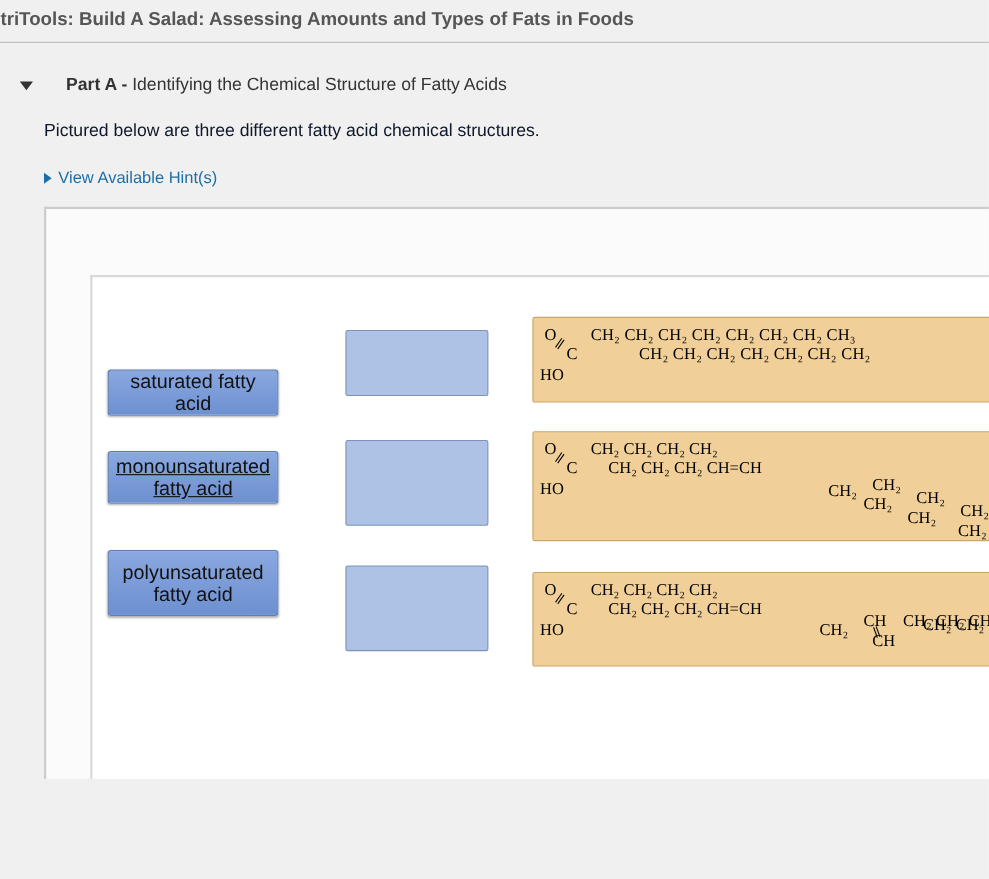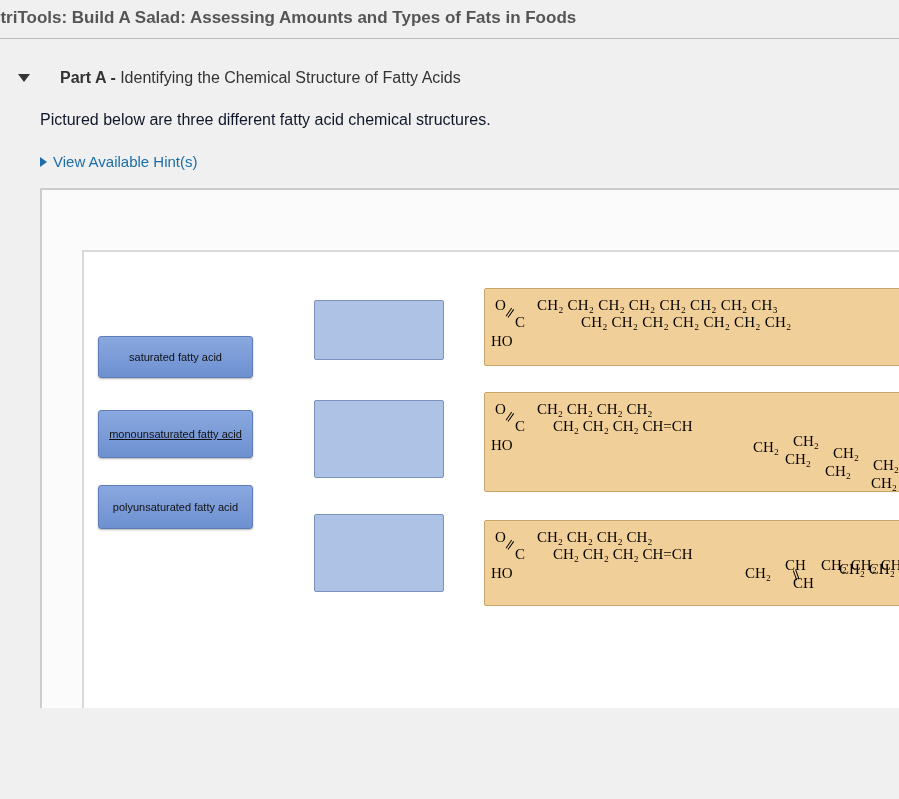--- a/index.html
+++ b/index.html
@@ -79,21 +79,21 @@
     position: absolute;
     width: 155px;
     height: 42px;
     background: linear-gradient(#8aa8e0, #6d90d0);
     border: 1px solid #5e7cb5;
     border-radius: 3px;
     display: flex;
     align-items: center;
     justify-content: center;
     text-align: center;
-    font-size: 11px;
+    font-size: 18px;
     color: #111;
     cursor: move;
     box-shadow: 0 1px 2px rgba(0,0,0,.3);
     line-height: 1.15;
     padding: 18px 4px;
   }
   .drop-target {
     position: absolute;
     width: 130px;
     height: 60px;
@@ -138,21 +138,21 @@
 <div class="hints">
   <span class="hint-caret"></span>
   <span>View Available Hint(s)</span>
 </div>
 
 <div class="canvas-wrap">
   <div class="inner-canvas">
 
     <div class="label-chip" style="left:14px; top:84px;">saturated fatty acid</div>
     <div class="label-chip" style="left:14px; top:158px; height:48px;text-decoration:underline;">monounsaturated fatty acid</div>
-    <div class="label-chip" style="left:14px; top:233px; height:44px;">polyunsaturated fatty acid</div>
+    <div class="label-chip" style="left:14px; top:248px; height:60px;">polyunsaturated fatty acid</div>
 
     <div class="drop-target" style="left:230px; top:48px;"></div>
     <div class="drop-target" style="left:230px; top:148px; height:78px;"></div>
     <div class="drop-target" style="left:230px; top:262px; height:78px;"></div>
 
     <div class="structure" style="top:36px; height:78px;">
       <div class="struct-row">
         <span class="frag" style="left:2px; top:2px;">O</span>
         <span class="dbl" style="left:12px; top:10px; transform:rotate(-55deg);">═</span>
         <span class="frag" style="left:22px; top:19px;">C</span>

